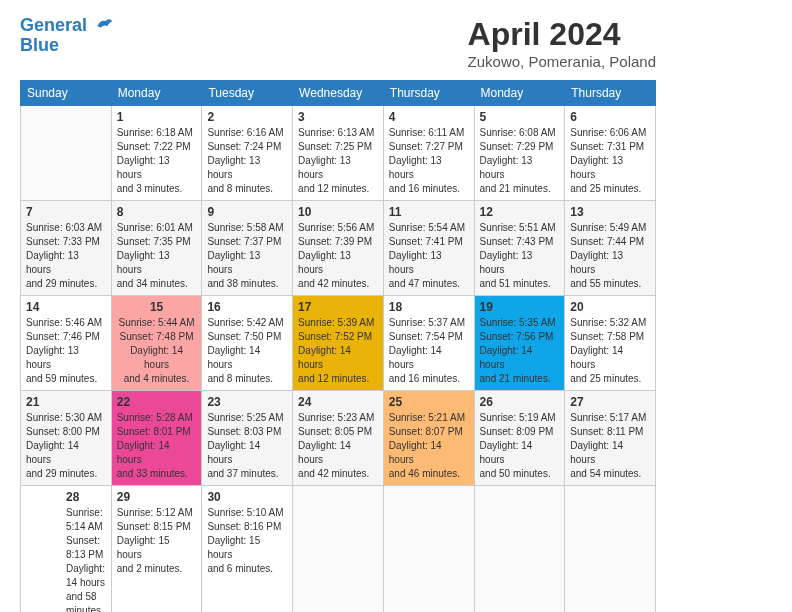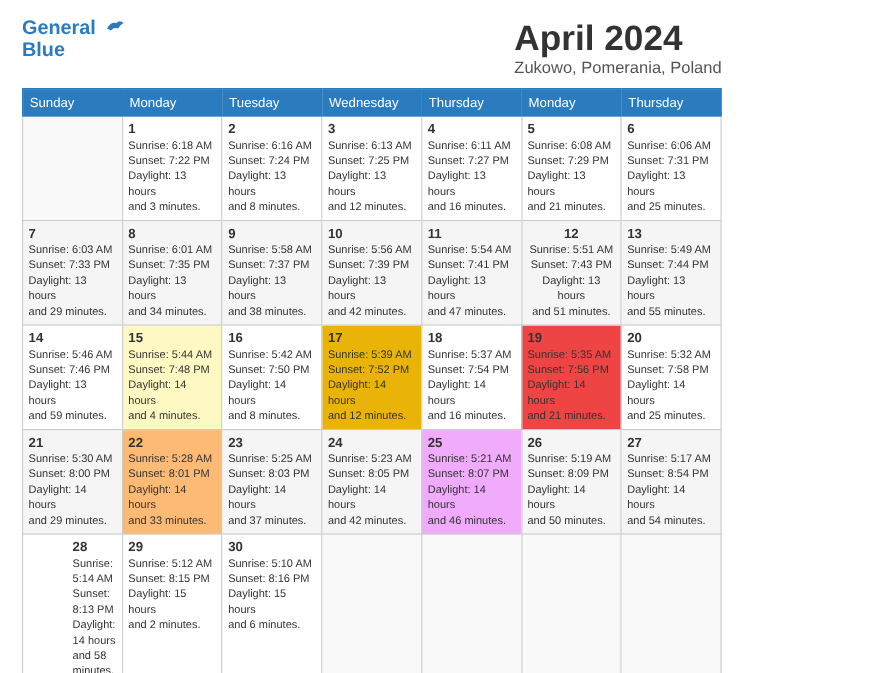--- a/index.html
+++ b/index.html
@@ -196,21 +196,21 @@
             <div class="day-info">Daylight: 13 hours</div>
             <div class="day-info">and 42 minutes.</div>
           </td>
           <td style="background: rgb(245, 245, 245);">
             <div class="day-number">11</div>
             <div class="day-info">Sunrise: 5:54 AM</div>
             <div class="day-info">Sunset: 7:41 PM</div>
             <div class="day-info">Daylight: 13 hours</div>
             <div class="day-info">and 47 minutes.</div>
           </td>
-          <td style="background: rgb(245, 245, 245); text-align: center;">
+          <td style="background: rgb(245, 245, 245);">
             <div class="day-number">12</div>
             <div class="day-info">Sunrise: 5:51 AM</div>
             <div class="day-info">Sunset: 7:43 PM</div>
             <div class="day-info">Daylight: 13 hours</div>
             <div class="day-info">and 51 minutes.</div>
           </td>
           <td style="background: rgb(245, 245, 245);">
             <div class="day-number">13</div>
             <div class="day-info">Sunrise: 5:49 AM</div>
             <div class="day-info">Sunset: 7:44 PM</div>
@@ -219,21 +219,21 @@
           </td>
         </tr>
         <tr style="background: rgb(255, 255, 255);">
           <td style="background: rgb(255, 255, 255);">
             <div class="day-number">14</div>
             <div class="day-info">Sunrise: 5:46 AM</div>
             <div class="day-info">Sunset: 7:46 PM</div>
             <div class="day-info">Daylight: 13 hours</div>
             <div class="day-info">and 59 minutes.</div>
           </td>
-          <td style="background: #fef9c3;">
+          <td style="background: #fca5a5; text-align: center;">
             <div class="day-number">15</div>
             <div class="day-info">Sunrise: 5:44 AM</div>
             <div class="day-info">Sunset: 7:48 PM</div>
             <div class="day-info">Daylight: 14 hours</div>
             <div class="day-info">and 4 minutes.</div>
           </td>
           <td style="background: rgb(255, 255, 255);">
             <div class="day-number">16</div>
             <div class="day-info">Sunrise: 5:42 AM</div>
             <div class="day-info">Sunset: 7:50 PM</div>
@@ -247,21 +247,21 @@
             <div class="day-info">Daylight: 14 hours</div>
             <div class="day-info">and 12 minutes.</div>
           </td>
           <td style="background: rgb(255, 255, 255);">
             <div class="day-number">18</div>
             <div class="day-info">Sunrise: 5:37 AM</div>
             <div class="day-info">Sunset: 7:54 PM</div>
             <div class="day-info">Daylight: 14 hours</div>
             <div class="day-info">and 16 minutes.</div>
           </td>
-          <td style="background: #ef4444;">
+          <td style="background: #0ea5e9;">
             <div class="day-number">19</div>
             <div class="day-info">Sunrise: 5:35 AM</div>
             <div class="day-info">Sunset: 7:56 PM</div>
             <div class="day-info">Daylight: 14 hours</div>
             <div class="day-info">and 21 minutes.</div>
           </td>
           <td style="background: rgb(255, 255, 255);">
             <div class="day-number">20</div>
             <div class="day-info">Sunrise: 5:32 AM</div>
             <div class="day-info">Sunset: 7:58 PM</div>
@@ -270,59 +270,59 @@
           </td>
         </tr>
         <tr style="background: rgb(245, 245, 245);">
           <td style="background: rgb(245, 245, 245);">
             <div class="day-number">21</div>
             <div class="day-info">Sunrise: 5:30 AM</div>
             <div class="day-info">Sunset: 8:00 PM</div>
             <div class="day-info">Daylight: 14 hours</div>
             <div class="day-info">and 29 minutes.</div>
           </td>
-          <td style="background: #fdba74;">
+          <td style="background: #ec4899;">
             <div class="day-number">22</div>
             <div class="day-info">Sunrise: 5:28 AM</div>
             <div class="day-info">Sunset: 8:01 PM</div>
             <div class="day-info">Daylight: 14 hours</div>
             <div class="day-info">and 33 minutes.</div>
           </td>
           <td style="background: rgb(245, 245, 245);">
             <div class="day-number">23</div>
             <div class="day-info">Sunrise: 5:25 AM</div>
             <div class="day-info">Sunset: 8:03 PM</div>
             <div class="day-info">Daylight: 14 hours</div>
             <div class="day-info">and 37 minutes.</div>
           </td>
           <td style="background: rgb(245, 245, 245); margin-top: 40px;">
             <div class="day-number">24</div>
             <div class="day-info">Sunrise: 5:23 AM</div>
             <div class="day-info">Sunset: 8:05 PM</div>
             <div class="day-info">Daylight: 14 hours</div>
             <div class="day-info">and 42 minutes.</div>
           </td>
-          <td style="background: #f0abfc;">
+          <td style="background: #fdba74;">
             <div class="day-number">25</div>
             <div class="day-info">Sunrise: 5:21 AM</div>
             <div class="day-info">Sunset: 8:07 PM</div>
             <div class="day-info">Daylight: 14 hours</div>
             <div class="day-info">and 46 minutes.</div>
           </td>
           <td style="background: rgb(245, 245, 245);">
             <div class="day-number">26</div>
             <div class="day-info">Sunrise: 5:19 AM</div>
             <div class="day-info">Sunset: 8:09 PM</div>
             <div class="day-info">Daylight: 14 hours</div>
             <div class="day-info">and 50 minutes.</div>
           </td>
           <td style="background: rgb(245, 245, 245);">
             <div class="day-number">27</div>
             <div class="day-info">Sunrise: 5:17 AM</div>
-            <div class="day-info">Sunset: 8:54 PM</div>
+            <div class="day-info">Sunset: 8:11 PM</div>
             <div class="day-info">Daylight: 14 hours</div>
             <div class="day-info">and 54 minutes.</div>
           </td>
         </tr>
         <tr style="background: rgb(255, 255, 255);">
           <td style="background: rgb(255, 255, 255); padding-left: 45px;">
             <div class="day-number">28</div>
             <div class="day-info">Sunrise: 5:14 AM</div>
             <div class="day-info">Sunset: 8:13 PM</div>
             <div class="day-info">Daylight: 14 hours</div>

